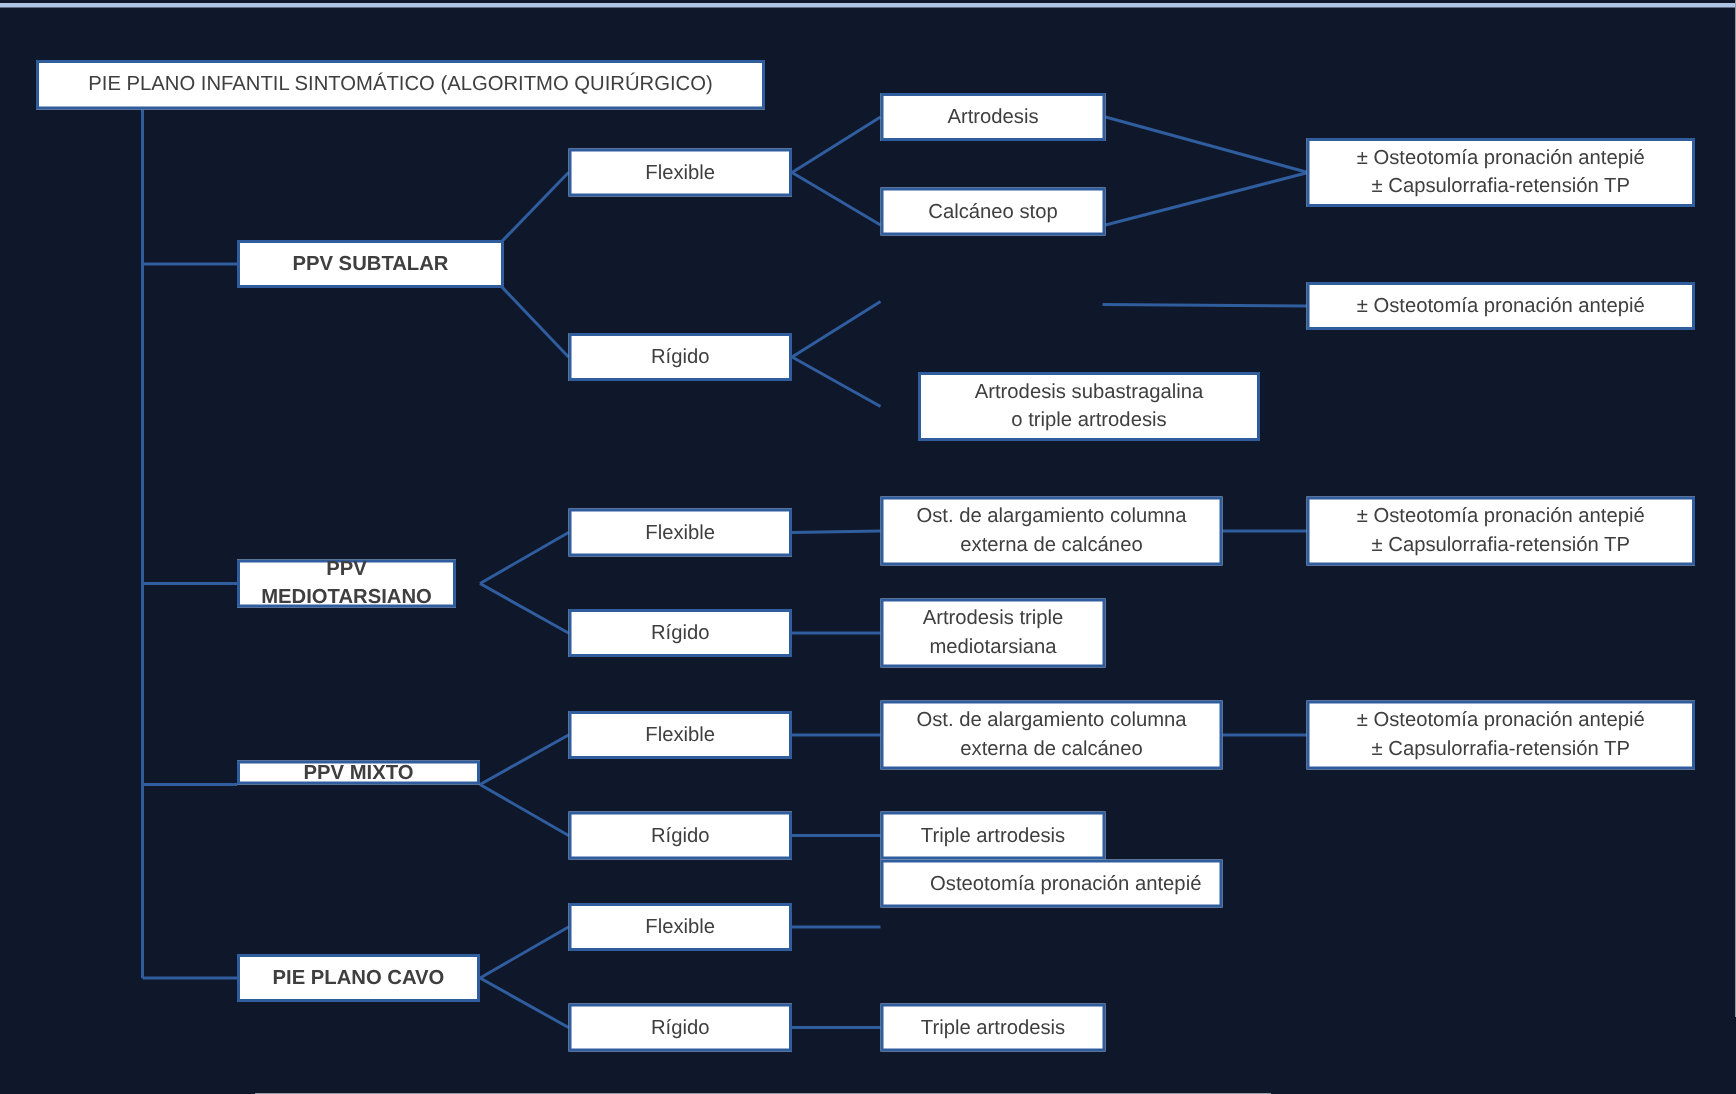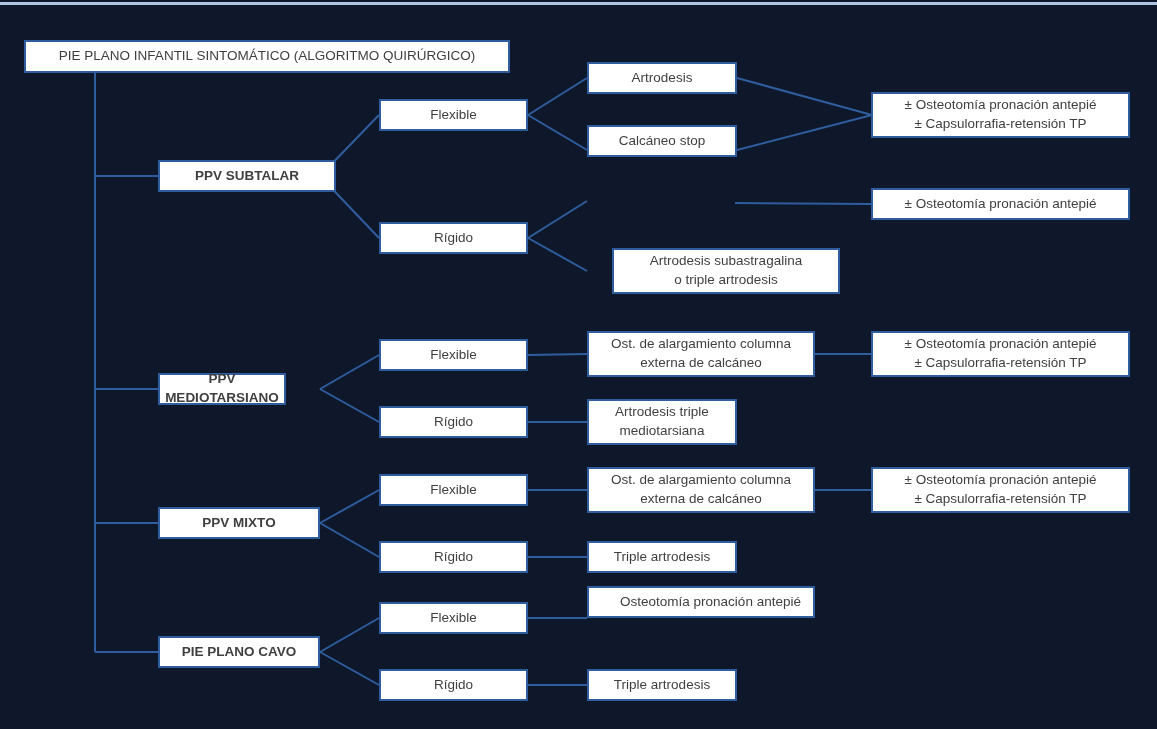--- a/index.html
+++ b/index.html
@@ -81,22 +81,22 @@
     <line x1="815" y1="490" x2="872" y2="490"></line>
     <line x1="528" y1="557" x2="587" y2="557"></line>
 
     <line x1="528" y1="618" x2="587" y2="618"></line>
     <line x1="528" y1="685" x2="587" y2="685"></line>
   </svg>
 
   <div class="node" style="left:24px; top:40px; width:486px; height:33px;">PIE PLANO INFANTIL SINTOMÁTICO (ALGORITMO QUIRÚRGICO)</div>
 
   <div class="node bold" style="left:158px; top:160px; width:178px; height:32px;">PPV SUBTALAR</div>
-  <div class="node bold" style="left:158px; top:373px; width:128px; height:32px;">PPV MEDIOTARSIANO</div>
-  <div class="node bold" style="left:158px; top:507px; width:162px; height:32px;">PPV MIXTO</div>
+  <div class="node bold" style="left:158px; top:373px; width:146px; height:32px;">PPV MEDIOTARSIANO</div>
+  <div class="node bold" style="left:158px; top:507px; width:162px; height:16px;">PPV MIXTO</div>
   <div class="node bold" style="left:158px; top:636px; width:162px; height:32px;">PIE PLANO CAVO</div>
 
   <div class="node" style="left:379px; top:99px; width:149px; height:32px;">Flexible</div>
   <div class="node" style="left:379px; top:222px; width:149px; height:32px;">Rígido</div>
   <div class="node" style="left:379px; top:339px; width:149px; height:32px;">Flexible</div>
   <div class="node" style="left:379px; top:406px; width:149px; height:32px;">Rígido</div>
   <div class="node" style="left:379px; top:474px; width:149px; height:32px;">Flexible</div>
   <div class="node" style="left:379px; top:541px; width:149px; height:32px;">Rígido</div>
   <div class="node" style="left:379px; top:602px; width:149px; height:32px;">Flexible</div>
   <div class="node" style="left:379px; top:669px; width:149px; height:32px;">Rígido</div>
@@ -108,21 +108,21 @@
 
   <div class="node" style="left:587px; top:331px; width:228px; height:46px;">Ost. de alargamiento columna
 externa de calcáneo</div>
   <div class="node" style="left:587px; top:399px; width:150px; height:46px;">Artrodesis triple
 mediotarsiana</div>
 
   <div class="node" style="left:587px; top:467px; width:228px; height:46px;">Ost. de alargamiento columna
 externa de calcáneo</div>
   <div class="node" style="left:587px; top:541px; width:150px; height:32px;">Triple artrodesis</div>
 
-  <div class="node" style="left:587px; top:586px; width:228px; height:32px;padding-left:19px;">Osteotomía pronación antepié</div>
+  <div class="node" style="left:587px; top:573px; width:228px; height:32px;padding-left:19px;">Osteotomía pronación antepié</div>
   <div class="node" style="left:587px; top:669px; width:150px; height:32px;">Triple artrodesis</div>
 
   <div class="node" style="left:871px; top:92px; width:259px; height:46px;">± Osteotomía pronación antepié
 ± Capsulorrafia-retensión TP</div>
   <div class="node" style="left:871px; top:188px; width:259px; height:32px;">± Osteotomía pronación antepié</div>
   <div class="node" style="left:871px; top:331px; width:259px; height:46px;">± Osteotomía pronación antepié
 ± Capsulorrafia-retensión TP</div>
   <div class="node" style="left:871px; top:467px; width:259px; height:46px;">± Osteotomía pronación antepié
 ± Capsulorrafia-retensión TP</div>
 

